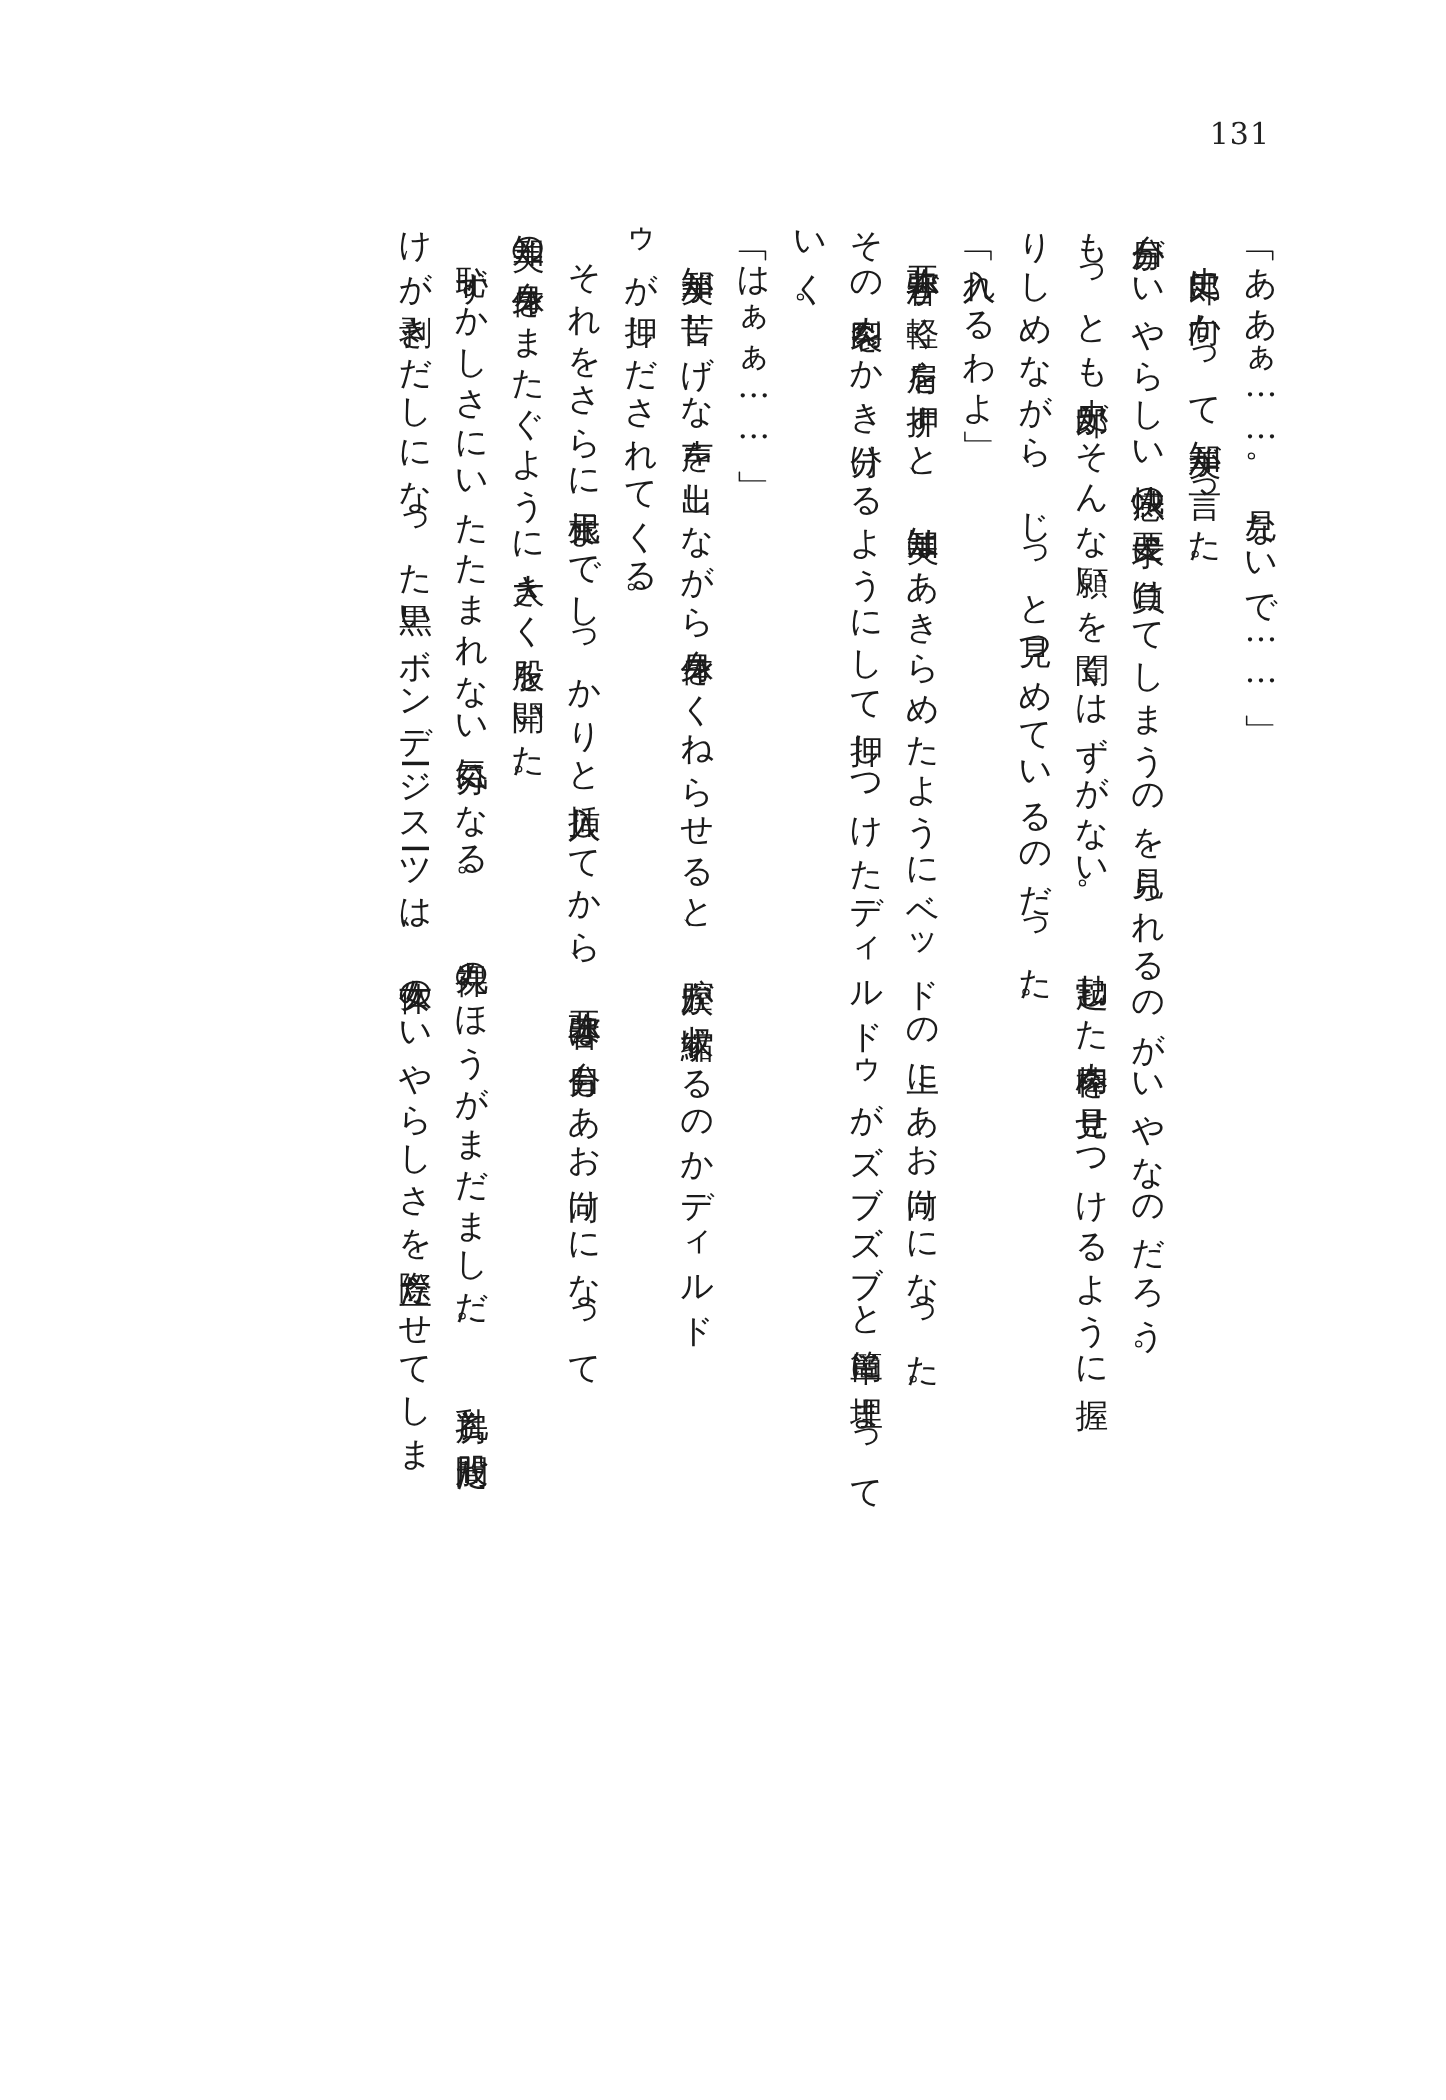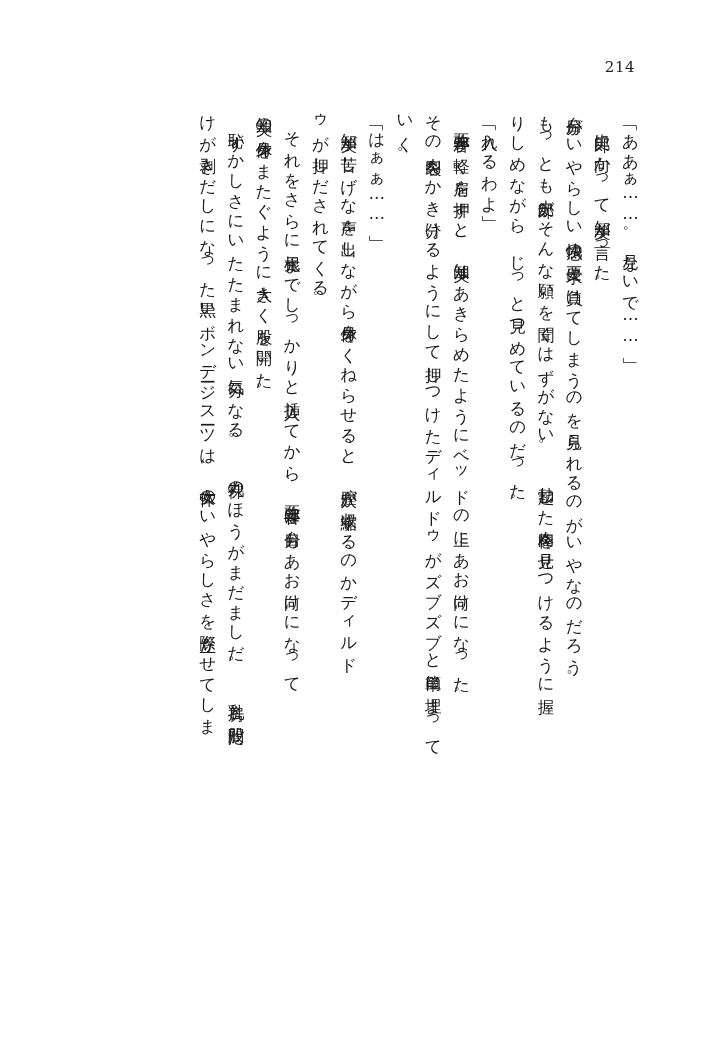--- a/index.html
+++ b/index.html
@@ -57,21 +57,21 @@
   .vline.indent {
     padding-top: 16px;
     box-sizing: border-box;
   }
 </style>
 </head>
 <body>
 
 <div id="page">
 
-  <div id="page-number">214</div>
+  <div id="page-number">131</div>
 
   <div id="text-body">
       <div class="vline indent">「ああぁ……。見ないで……」</div>
       <div class="vline indent">史郎に向かって知美が言った。</div>
       <div class="vline">自分がいやらしい快感の要求に負けてしまうのを見られるのがいやなのだろう。</div>
       <div class="vline">もっとも史郎がそんな願いを聞くはずがない。　勃起した肉棒を見せつけるように握</div>
       <div class="vline">りしめながら、じっと見つめているのだった。</div>
       <div class="vline indent">「入れるわよ」</div>
       <div class="vline indent">亜弥香が軽く肩を押すと、知美はあきらめたようにベッドの上にあお向けになった。</div>
       <div class="vline">その肉裂をかき分けるようにして押しつけたディルドゥがズブズブと簡単に埋まって</div>

